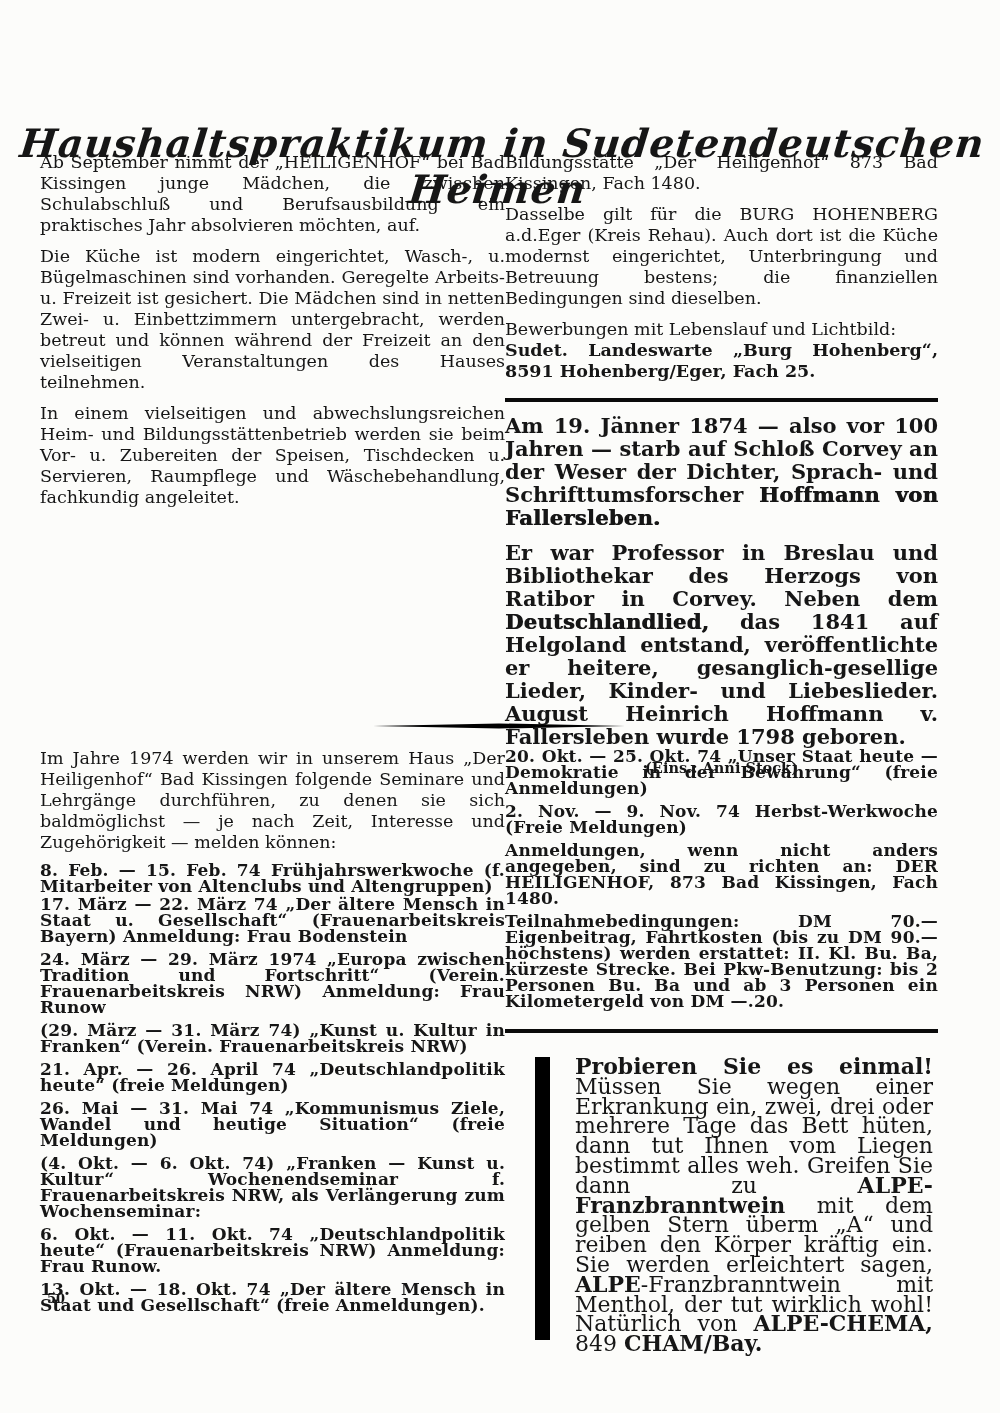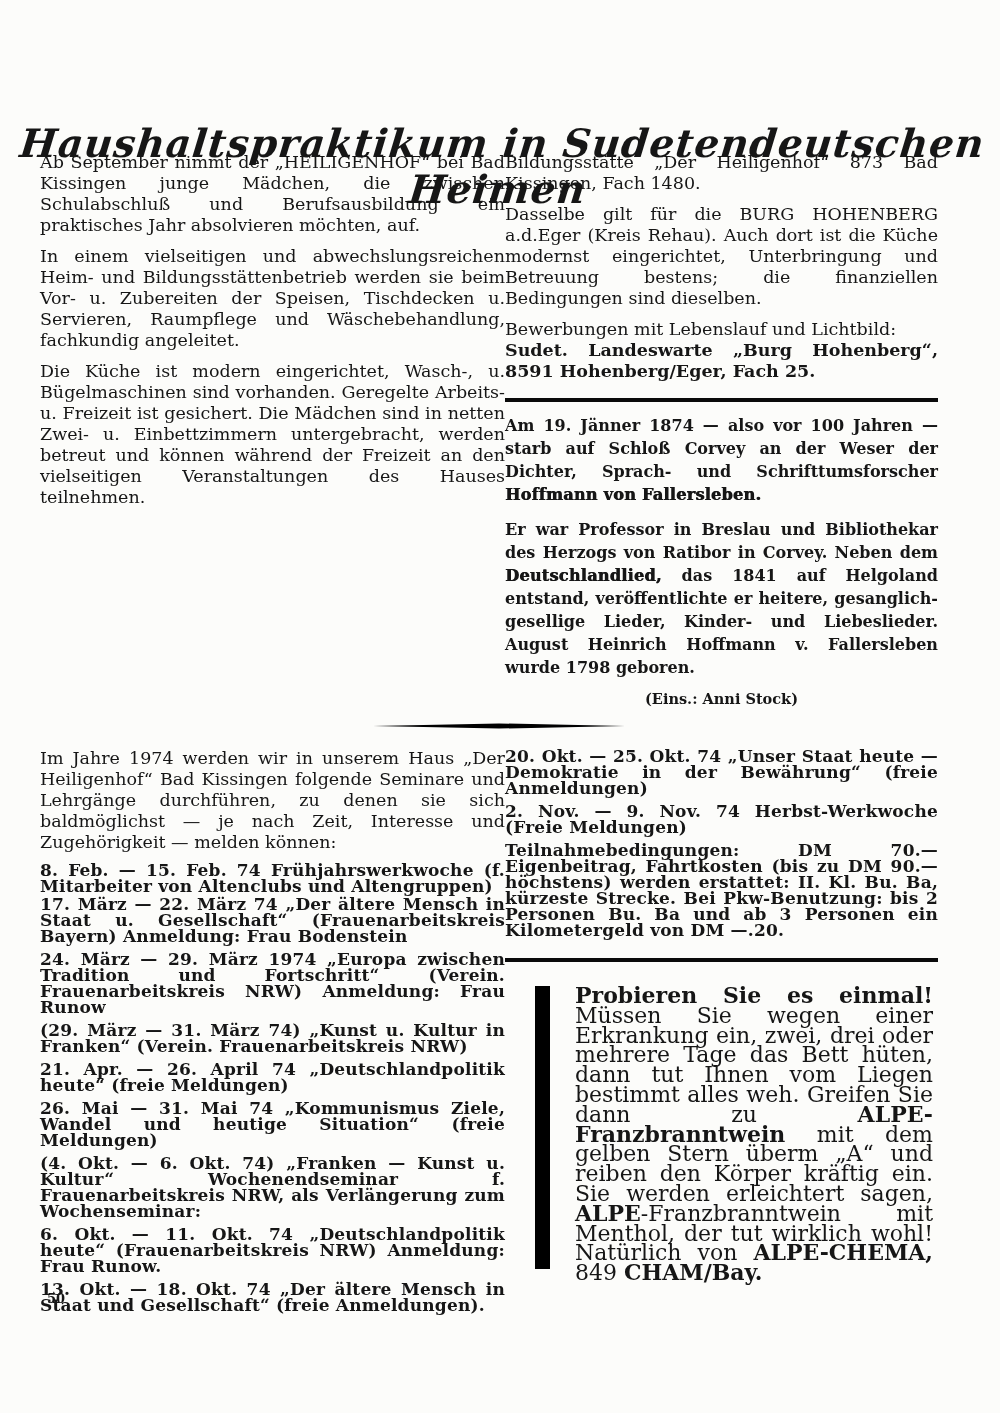--- a/index.html
+++ b/index.html
@@ -27,21 +27,21 @@
   .lower{top:748px;}
   .col{min-width:0;}
   .body-p{
     font-size:17.5px;line-height:21px;
     text-align:justify;margin:0 0 10px 0;
     hyphens:auto;-webkit-hyphens:auto;
   }
   .bold{font-weight:bold;}
   .thick-rule{height:4px;background:#0a0a0a;margin:16px 0 12px 0;}
   .obit{
-    font-weight:bold;font-size:16px;line-height:23px;
+    font-weight:bold;font-size:21px;line-height:23px;
     text-align:justify;margin:12px 0 8px 0;hyphens:auto;
   }
   .xb{text-shadow:0.7px 0 0 currentColor;letter-spacing:0.3px;}
   .credit{
     text-align:center;font-weight:bold;font-size:14.5px;
     margin:11px;line-height:18px;
   }
   .divider{position:absolute;top:721px;left:373px;}
   .intro{
     font-size:17.5px;line-height:21px;text-align:justify;
@@ -68,22 +68,22 @@
 </head>
 <body>
 
 <div class="page">
 
   <h1 class="title">Haushaltspraktikum in Sudetendeutschen Heimen</h1>
 
   <div class="cols upper">
     <div class="col">
       <p class="body-p">Ab September nimmt der „HEILIGENHOF“ bei Bad Kissingen junge Mädchen, die zwischen Schulabschluß und Berufsausbildung ein praktisches Jahr absolvieren möchten, auf.</p>
+      <p class="body-p">Die Küche ist modern eingerichtet, Wasch-, u. Bügelmaschinen sind vorhanden. Geregelte Arbeits- u. Freizeit ist gesichert. Die Mädchen sind in netten Zwei- u. Einbettzimmern untergebracht, werden betreut und können während der Freizeit an den vielseitigen Veranstaltungen des Hauses teilnehmen.</p>
       <p class="body-p">In einem vielseitigen und abwechslungsreichen Heim- und Bildungsstättenbetrieb werden sie beim Vor- u. Zubereiten der Speisen, Tischdecken u. Servieren, Raumpflege und Wäschebehandlung, fachkundig angeleitet.</p>
-      <p class="body-p">Die Küche ist modern eingerichtet, Wasch-, u. Bügelmaschinen sind vorhanden. Geregelte Arbeits- u. Freizeit ist gesichert. Die Mädchen sind in netten Zwei- u. Einbettzimmern untergebracht, werden betreut und können während der Freizeit an den vielseitigen Veranstaltungen des Hauses teilnehmen.</p>
     </div>
     <div class="col">
       <p class="body-p">Bildungsstätte „Der Heiligenhof“ 873 Bad Kissingen, Fach 1480.</p>
       <p class="body-p">Dasselbe gilt für die BURG HOHENBERG a.d.Eger (Kreis Rehau). Auch dort ist die Küche modernst eingerichtet, Unterbringung und Betreuung bestens; die finanziellen Bedingungen sind dieselben.</p>
       <p class="body-p" style="margin-bottom:0">Bewerbungen mit Lebenslauf und Lichtbild:</p>
       <p class="body-p bold">Sudet. Landeswarte „Burg Hohenberg“, 8591 Hohenberg/Eger, Fach 25.</p>
 
       <div class="thick-rule"></div>
 
       <p class="obit"><span>Am 19. Jänner 1874 — also vor 100 Jahren — starb auf Schloß Corvey an der Weser der Dichter, Sprach- und Schrifttumsforscher </span><span class="xb">Hoffmann von Fallersleben.</span></p>
@@ -105,20 +105,21 @@
       <p class="sem">(29. März — 31. März 74) „Kunst u. Kultur in Franken“ (Verein. Frauenarbeitskreis NRW)</p>
       <p class="sem">21. Apr. — 26. April 74 „Deutschlandpolitik heute“ (freie Meldungen)</p>
       <p class="sem">26. Mai — 31. Mai 74 „Kommunismus Ziele, Wandel und heutige Situation“ (freie Meldungen)</p>
       <p class="sem">(4. Okt. — 6. Okt. 74) „Franken — Kunst u. Kultur“ Wochenendseminar f. Frauenarbeitskreis NRW, als Verlängerung zum Wochenseminar:</p>
       <p class="sem">6. Okt. — 11. Okt. 74 „Deutschlandpolitik heute“ (Frauenarbeitskreis NRW) Anmeldung: Frau Runow.</p>
       <p class="sem">13. Okt. — 18. Okt. 74 „Der ältere Mensch in Staat und Gesellschaft“ (freie Anmeldungen).</p>
     </div>
     <div class="col">
       <p class="sem">20. Okt. — 25. Okt. 74 „Unser Staat heute — Demokratie in der Bewährung“ (freie Anmeldungen)</p>
       <p class="sem">2. Nov. — 9. Nov. 74 Herbst-Werkwoche (Freie Meldungen)</p>
+      <p class="sem">Anmeldungen, wenn nicht anders angegeben, sind zu richten an: DER HEILIGENHOF, 873 Bad Kissingen, Fach 1480.</p>
       <p class="sem">Teilnahmebedingungen: DM 70.— Eigenbeitrag, Fahrtkosten (bis zu DM 90.— höchstens) werden erstattet: II. Kl. Bu. Ba, kürzeste Strecke. Bei Pkw-Benutzung: bis 2 Personen Bu. Ba und ab 3 Personen ein Kilometergeld von DM —.20.</p>
 
       <div class="ad-rule"></div>
 
       <div class="ad">
         <div class="ad-bar"></div>
         <div class="ad-text"><span class="bold">Probieren Sie es einmal!</span><span> Müssen Sie wegen einer Erkrankung ein, zwei, drei oder mehrere Tage das Bett hüten, dann tut Ihnen vom Liegen bestimmt alles weh. Greifen Sie dann zu </span><span class="bold">ALPE-Franzbranntwein</span><span> mit dem gelben Stern überm „A“ und reiben den Körper kräftig ein. Sie werden erleichtert sagen, </span><span class="bold">ALPE</span><span>-Franzbranntwein mit Menthol, der tut wirklich wohl! Natürlich von </span><span class="bold">ALPE-CHEMA,</span><span> 849 </span><span class="bold">CHAM/Bay.</span></div>
       </div>
     </div>
   </div>

